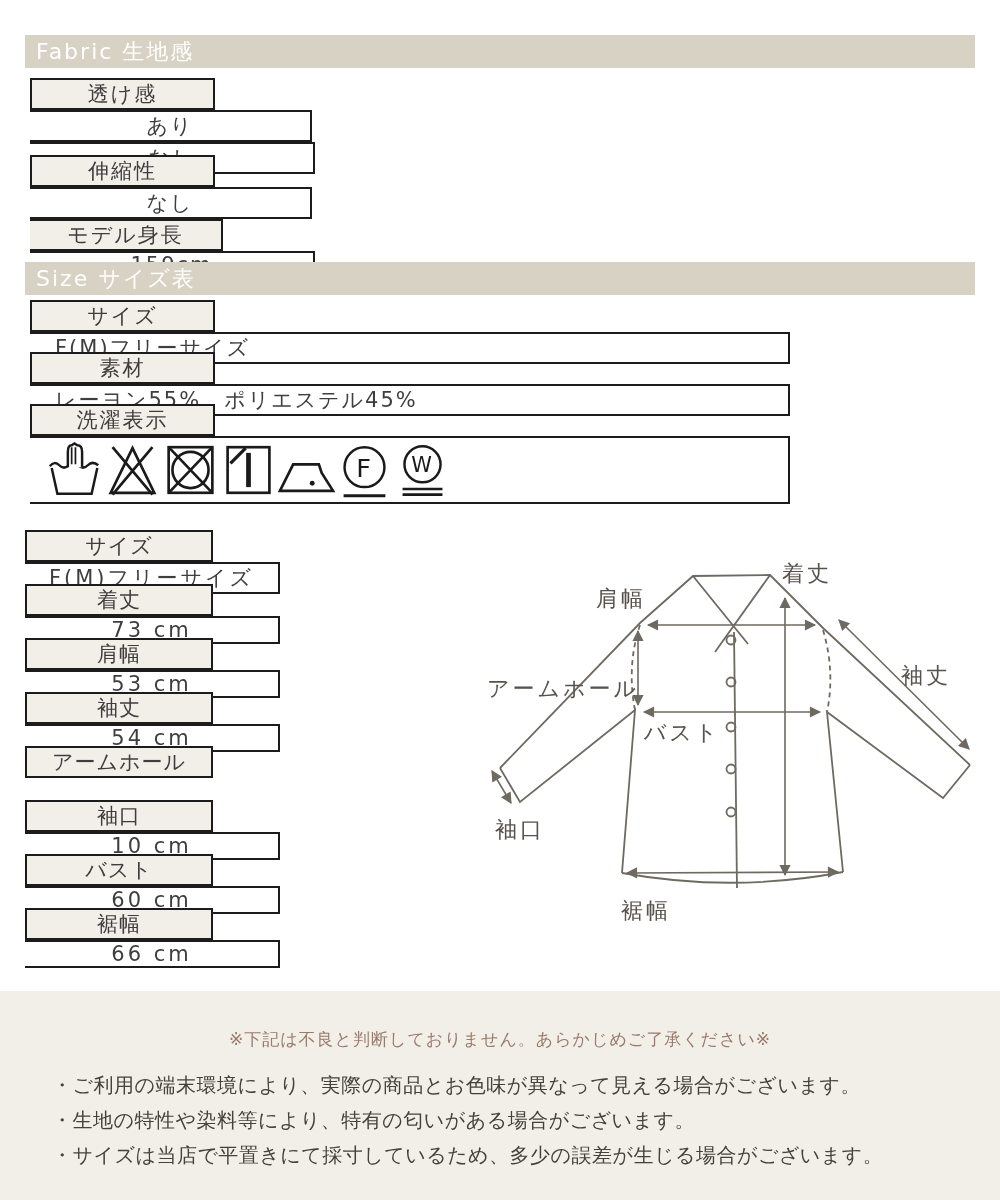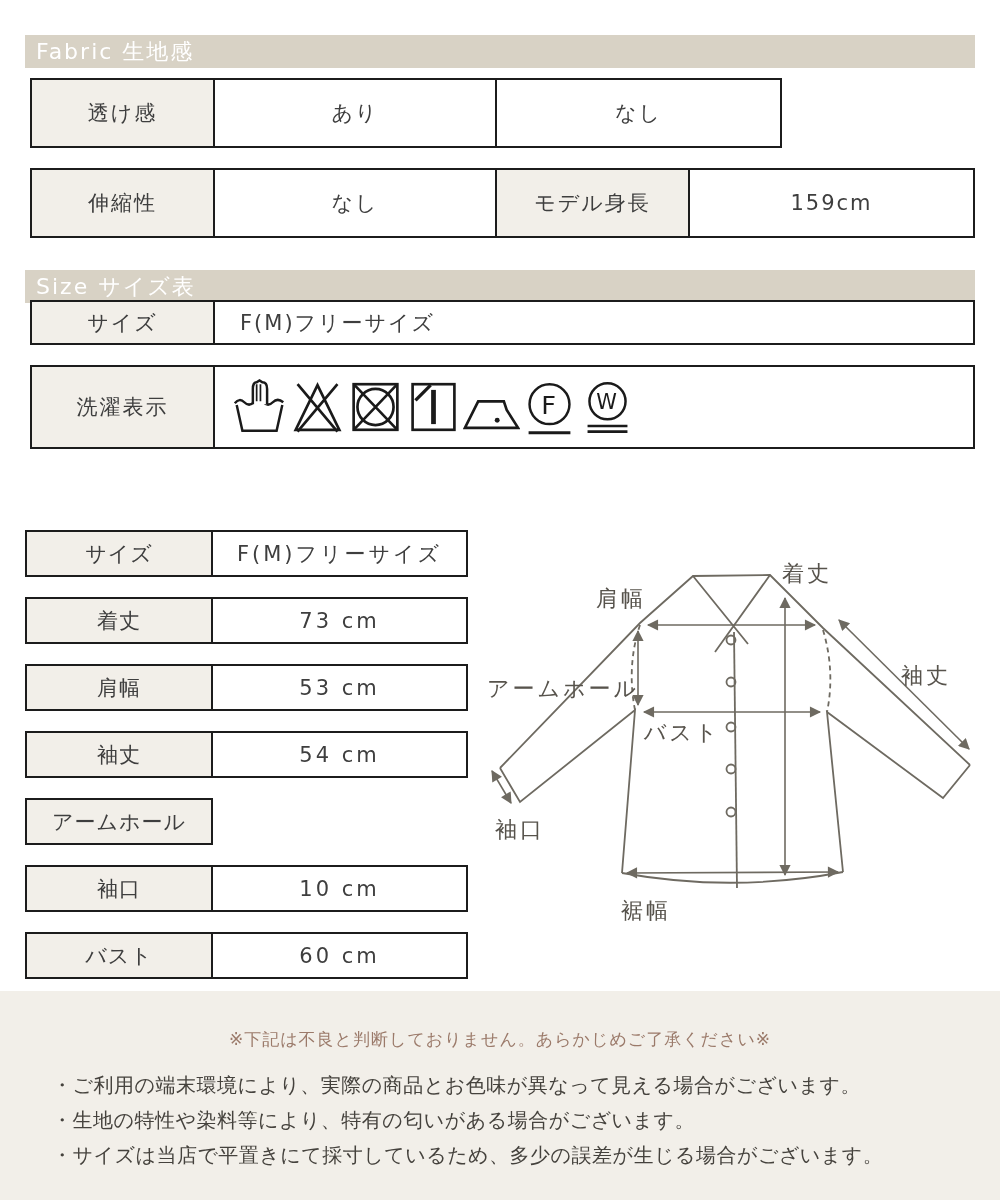--- a/index.html
+++ b/index.html
@@ -7,24 +7,24 @@
     position:relative;width:1000px;height:1200px;background:#ffffff;
     font-family:"DejaVu Sans","Liberation Sans",sans-serif;color:#3e3e3e;overflow:hidden;
   }
   
   .section-bar{
     position:absolute;left:25px;width:950px;height:33px;background:#d8d2c5;
     color:#ffffff;font-size:22px;line-height:34px;padding-left:11px;
     letter-spacing:2px;box-sizing:border-box;font-weight:400;
   }
   #bar-fabric{top:35px;}
-  #bar-size{top:270px;}
+  #bar-size{top:262px;}
   
   .tbl{position:absolute;}
-  .trow{display:flex;margin-bottom:20px;}
+  .trow{display:flex;margin-bottom:7px;flex-direction:column;}
   .cell{
     border:2px solid #1c1c1c;box-sizing:border-box;background:#ffffff;
     display:flex;align-items:center;justify-content:center;
     font-size:21px;letter-spacing:2px;color:#3e3e3e;
   }
   .cell + .cell{border-left:none;}
   .hd{background:#f2efe9;}
   .left-pad{justify-content:flex-start;padding-left:25px;}
   
   #fabric-table{left:30px;top:78px;}
@@ -86,20 +86,24 @@
       <div class="cell c3">159cm</div>
     </div>
   </div>
 
   <div class="section-bar" id="bar-size">Size サイズ表</div>
 
   <div class="tbl" id="size-table">
     <div class="trow r1">
       <div class="cell hd lab">サイズ</div>
       <div class="cell val left-pad">F(M)フリーサイズ</div>
+    </div>
+    <div class="trow r2">
+      <div class="cell hd lab">素材</div>
+      <div class="cell val left-pad">レーヨン55%　ポリエステル45%</div>
     </div>
     <div class="trow r3">
       <div class="cell hd lab">洗濯表示</div>
       <div class="cell val care-cell">
 
         <svg width="57" height="64" viewBox="0 0 60 66">
           <g fill="none" stroke="#1a1a1a" stroke-width="2.6">
             <path d="M4 29 Q9 23 14 28 T24 28 T34 28 T44 28 T55 28"></path>
             <path d="M6 31 L12 58 L48 58 L54 31"></path>
             <path d="M23 30 V14 Q23 7 27 7 L30 5 L33 7 Q38 7 38 14 V30" fill="#ffffff"></path>

